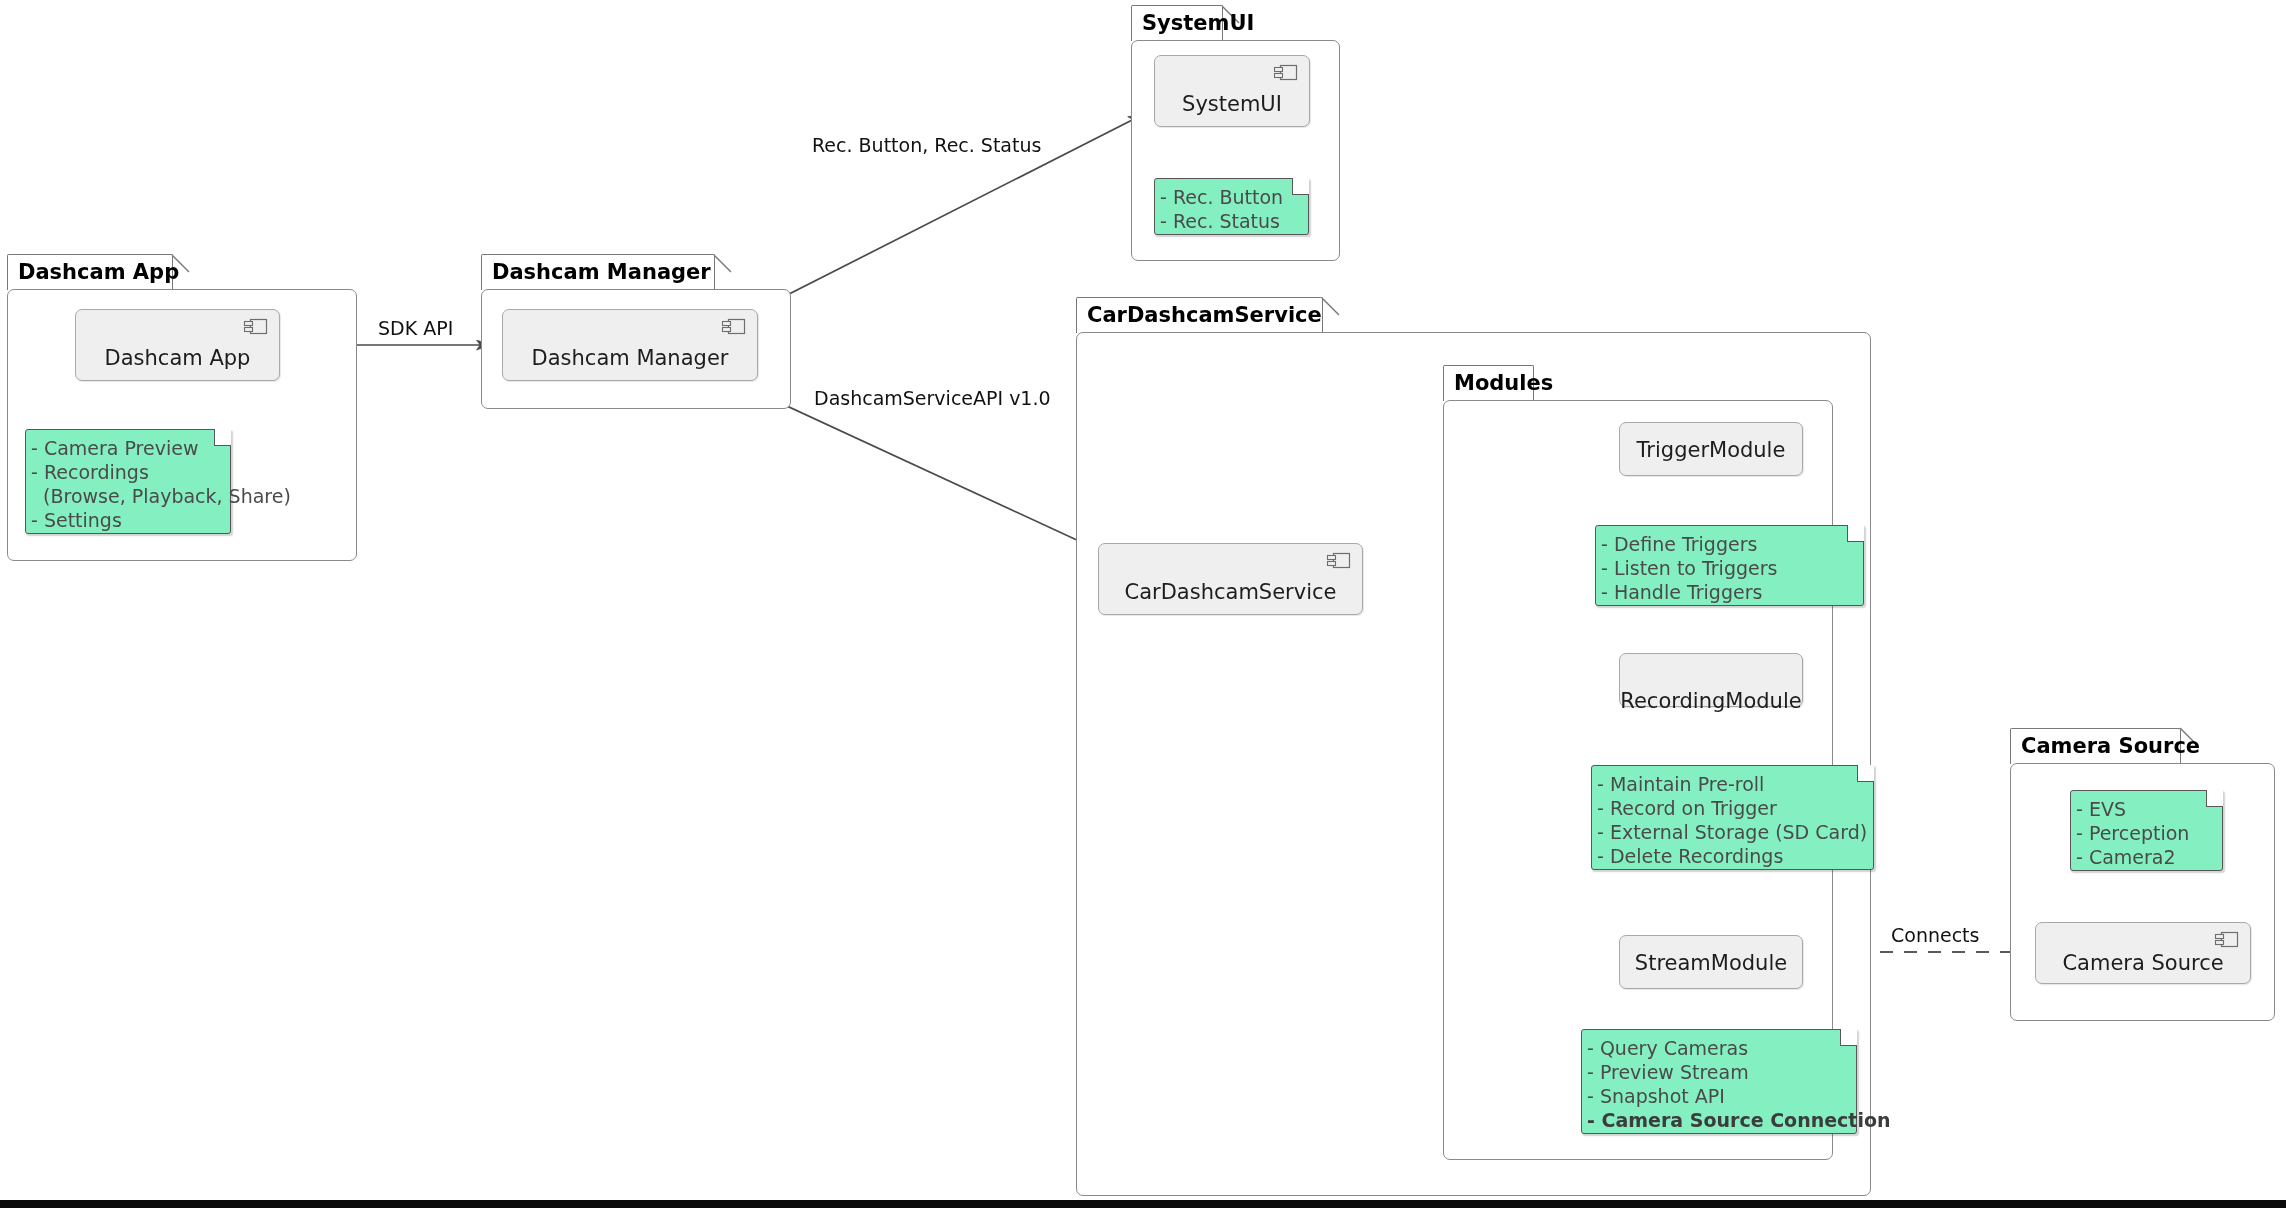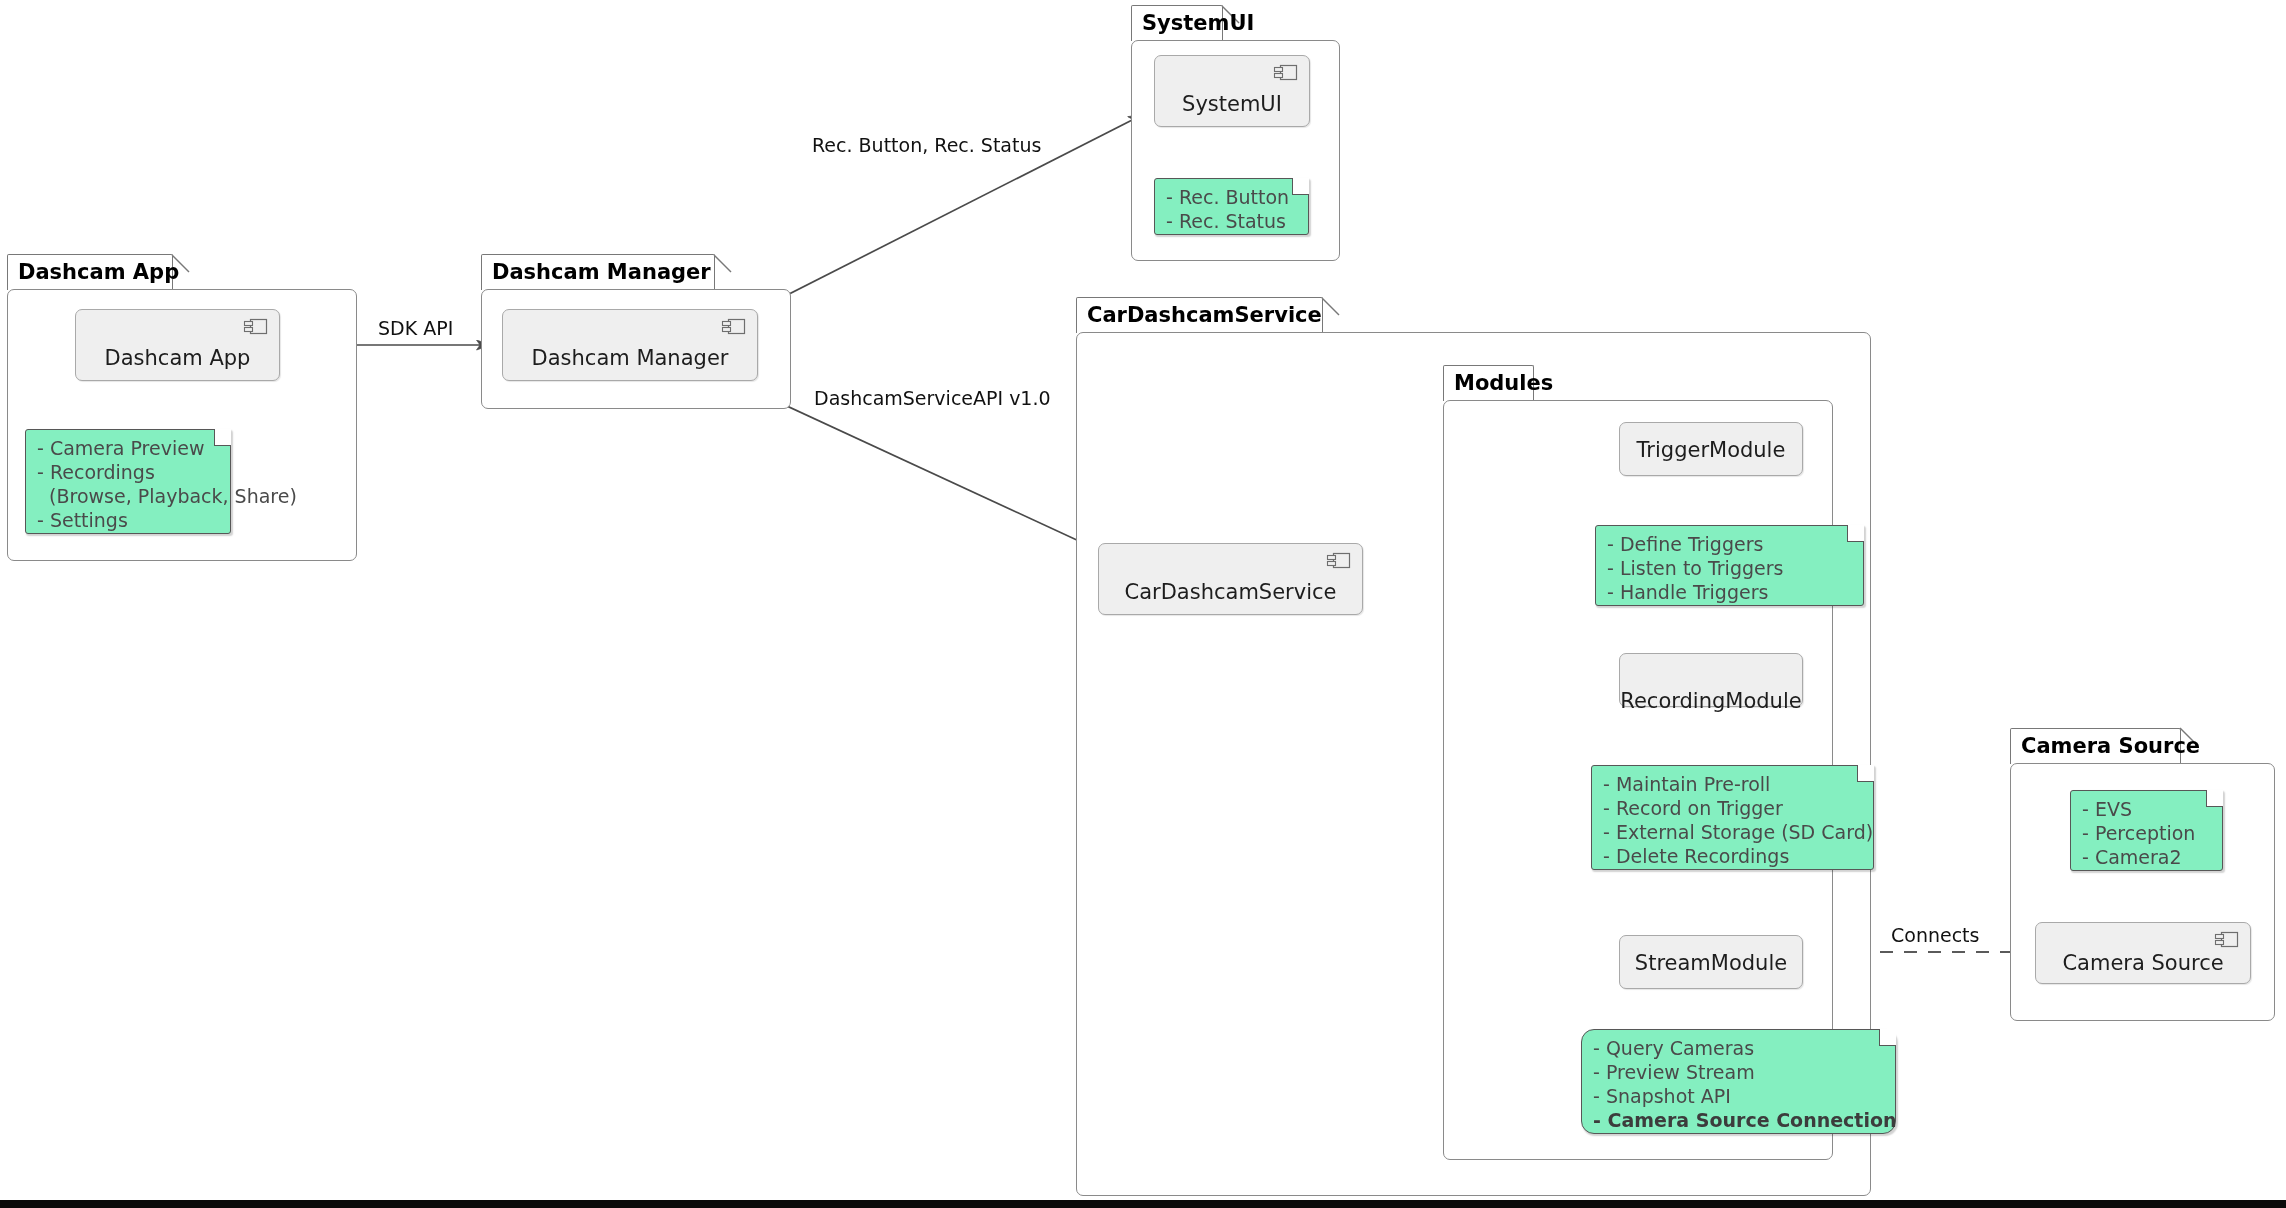--- a/index.html
+++ b/index.html
@@ -49,21 +49,21 @@
     box-sizing:border-box;border-radius:3px;
     box-shadow:1.5px 1.5px 1.5px rgba(0,0,0,.18);
   }
   .note-clip{
     position:absolute;right:-1px;top:-1px;width:17px;height:17px;
     background:#ffffff;
     border-left:1.6px solid #575757;border-bottom:1.6px solid #575757;
     box-sizing:border-box;
   }
   .note-text{
-    position:absolute;left:11px;top:6px;
+    position:absolute;left:5px;top:6px;
     font-size:19px;line-height:24px;color:#4a4a4a;white-space:pre;
   }
   .note-text b{color:#3c3c3c;font-weight:bold;}
 
   
   .edge-label{
     position:absolute;font-size:19px;color:#111111;
     white-space:nowrap;line-height:21px;
   }
 
@@ -244,21 +244,21 @@
         <span class="note-clip"></span>
         <div class="note-text">- Maintain Pre-roll
 - Record on Trigger
 - External Storage (SD Card)
 - Delete Recordings</div>
       </div>
 
       <div class="comp" style="left:176px;top:570px;width:184px;height:54px;">
         <div class="comp-label" style="top:15px;">StreamModule</div>
       </div>
-      <div class="note" style="left:138px;top:664px;width:315px;height:105px;border-radius:13px;">
+      <div class="note" style="left:138px;top:664px;width:276px;height:105px;">
         <span class="note-clip"></span>
         <div class="note-text"><span>- Query Cameras</span><br><span>- Preview Stream</span><br><span>- Snapshot API</span><br><b>- Camera Source Connection</b></div>
       </div>
     </div>
   </div>
 
   <div class="pkg" style="left:2010px;top:728px;width:265px;height:293px;">
     <div class="pkg-tab" style="width:171px;"></div>
     <div class="pkg-tab-label">Camera Source</div>
     <div class="pkg-body" style="top:35px;width:265px;height:258px;"></div>

